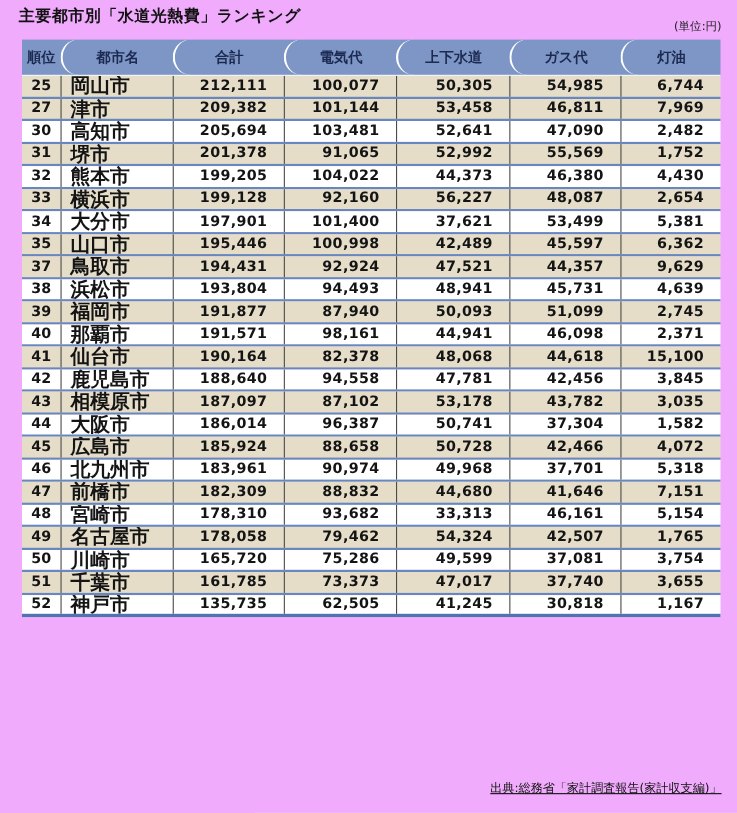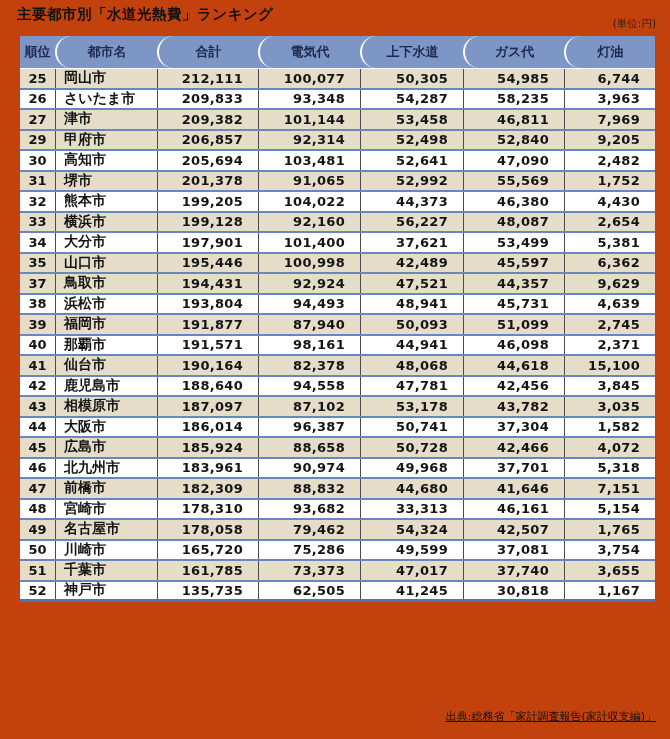--- a/index.html
+++ b/index.html
@@ -3,21 +3,21 @@
 <meta charset="utf-8">
 <style>
   html,body{margin:0;padding:0;background:#ffffff;}
   body{
     font-family:"DejaVu Sans","Liberation Sans",sans-serif;
     -webkit-font-smoothing:antialiased;
   }
   .page{
     position:relative;
     width:670px;height:739px;
-    background:#c2410c;
+    background:#f0abfc;
     overflow:hidden;
   }
   .title{
     position:absolute;left:17px;top:5px;
     font-size:14.5px;font-weight:bold;color:#111111;
     letter-spacing:0.5px;
   }
   .unit-note{
     position:absolute;right:14px;top:17px;
     font-size:10.5px;color:#222222;
@@ -50,21 +50,21 @@
   .trow.odd{background:var(--row-alt-bg,#E5DDC8);}
   .trow.even{background:var(--row-bg,#FFFFFF);}
   .cell{
     display:flex;align-items:center;
     font-size:13px;font-weight:bold;color:#141414;
     box-sizing:border-box;
     white-space:nowrap;overflow:hidden;
   }
   .cell + .cell{border-left:1px solid var(--cell-divider,#4A4A4A);}
   .cell.col0{justify-content:center;}
-  .cell.col1{justify-content:flex-start;padding-left:8px;font-size:14px;}
+  .cell.col1{justify-content:flex-start;padding-left:8px;font-size:18px;}
   .cell.col2,.cell.col3,.cell.col4,.cell.col5,.cell.col6{
     justify-content:flex-end;padding-right:15px;
     letter-spacing:0.3px;
   }
   .source-note{
     position:absolute;right:14px;top:709px;
     font-size:11px;color:#111111;text-decoration:underline;
   }
 </style>
 </head>
@@ -87,47 +87,29 @@
     <div id="tbody">
         <div class="trow odd">
           <div class="cell col0">25</div>
           <div class="cell col1">岡山市</div>
           <div class="cell col2">212,111</div>
           <div class="cell col3">100,077</div>
           <div class="cell col4">50,305</div>
           <div class="cell col5">54,985</div>
           <div class="cell col6">6,744</div>
         </div>
-        <div class="trow even">
-          <div class="cell col0">26</div>
-          <div class="cell col1">さいたま市</div>
-          <div class="cell col2">209,833</div>
-          <div class="cell col3">93,348</div>
-          <div class="cell col4">54,287</div>
-          <div class="cell col5">58,235</div>
-          <div class="cell col6">3,963</div>
-        </div>
         <div class="trow odd">
           <div class="cell col0">27</div>
           <div class="cell col1">津市</div>
           <div class="cell col2">209,382</div>
           <div class="cell col3">101,144</div>
           <div class="cell col4">53,458</div>
           <div class="cell col5">46,811</div>
           <div class="cell col6">7,969</div>
         </div>
-        <div class="trow odd">
-          <div class="cell col0">29</div>
-          <div class="cell col1">甲府市</div>
-          <div class="cell col2">206,857</div>
-          <div class="cell col3">92,314</div>
-          <div class="cell col4">52,498</div>
-          <div class="cell col5">52,840</div>
-          <div class="cell col6">9,205</div>
-        </div>
         <div class="trow even">
           <div class="cell col0">30</div>
           <div class="cell col1">高知市</div>
           <div class="cell col2">205,694</div>
           <div class="cell col3">103,481</div>
           <div class="cell col4">52,641</div>
           <div class="cell col5">47,090</div>
           <div class="cell col6">2,482</div>
         </div>
         <div class="trow odd">

